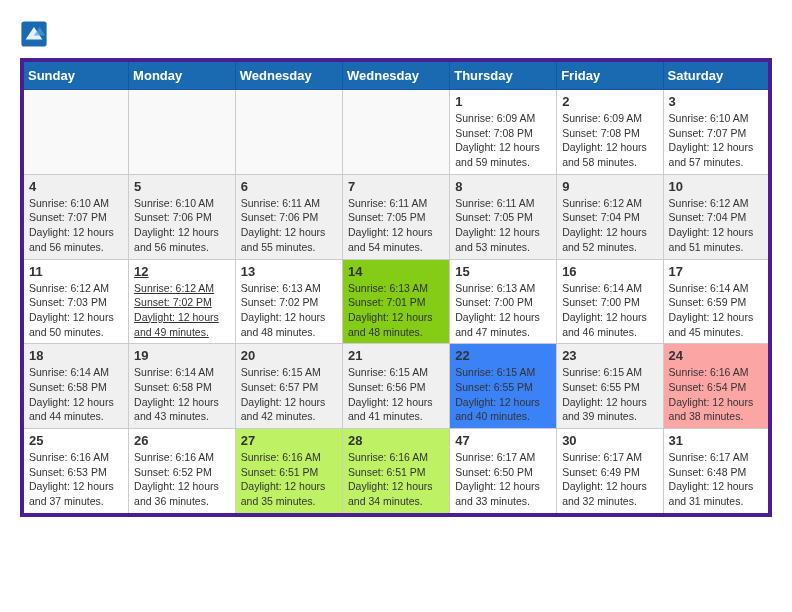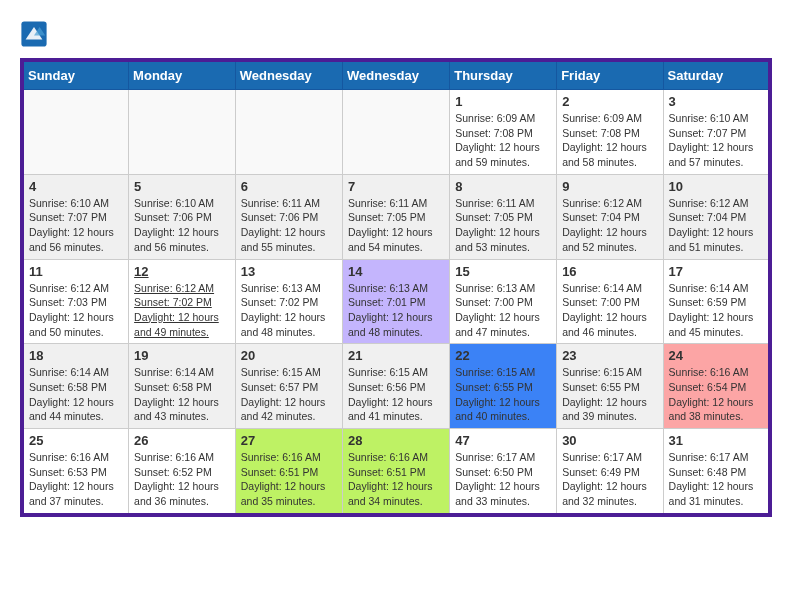--- a/index.html
+++ b/index.html
@@ -217,21 +217,21 @@
 Daylight: 12 hours
 and 49 minutes.</div>
         </td>
         <td style="background: rgb(255, 255, 255);">
           <span class="day-number">13</span>
           <div class="day-info" style="white-space: pre-line;">Sunrise: 6:13 AM
 Sunset: 7:02 PM
 Daylight: 12 hours
 and 48 minutes.</div>
         </td>
-        <td style="background: #c4b5fd;">
+        <td style="background: #84cc16;">
           <span class="day-number">14</span>
           <div class="day-info" style="white-space: pre-line;">Sunrise: 6:13 AM
 Sunset: 7:01 PM
 Daylight: 12 hours
 and 48 minutes.</div>
         </td>
         <td style="background: rgb(255, 255, 255);">
           <span class="day-number">15</span>
           <div class="day-info" style="white-space: pre-line;">Sunrise: 6:13 AM
 Sunset: 7:00 PM

